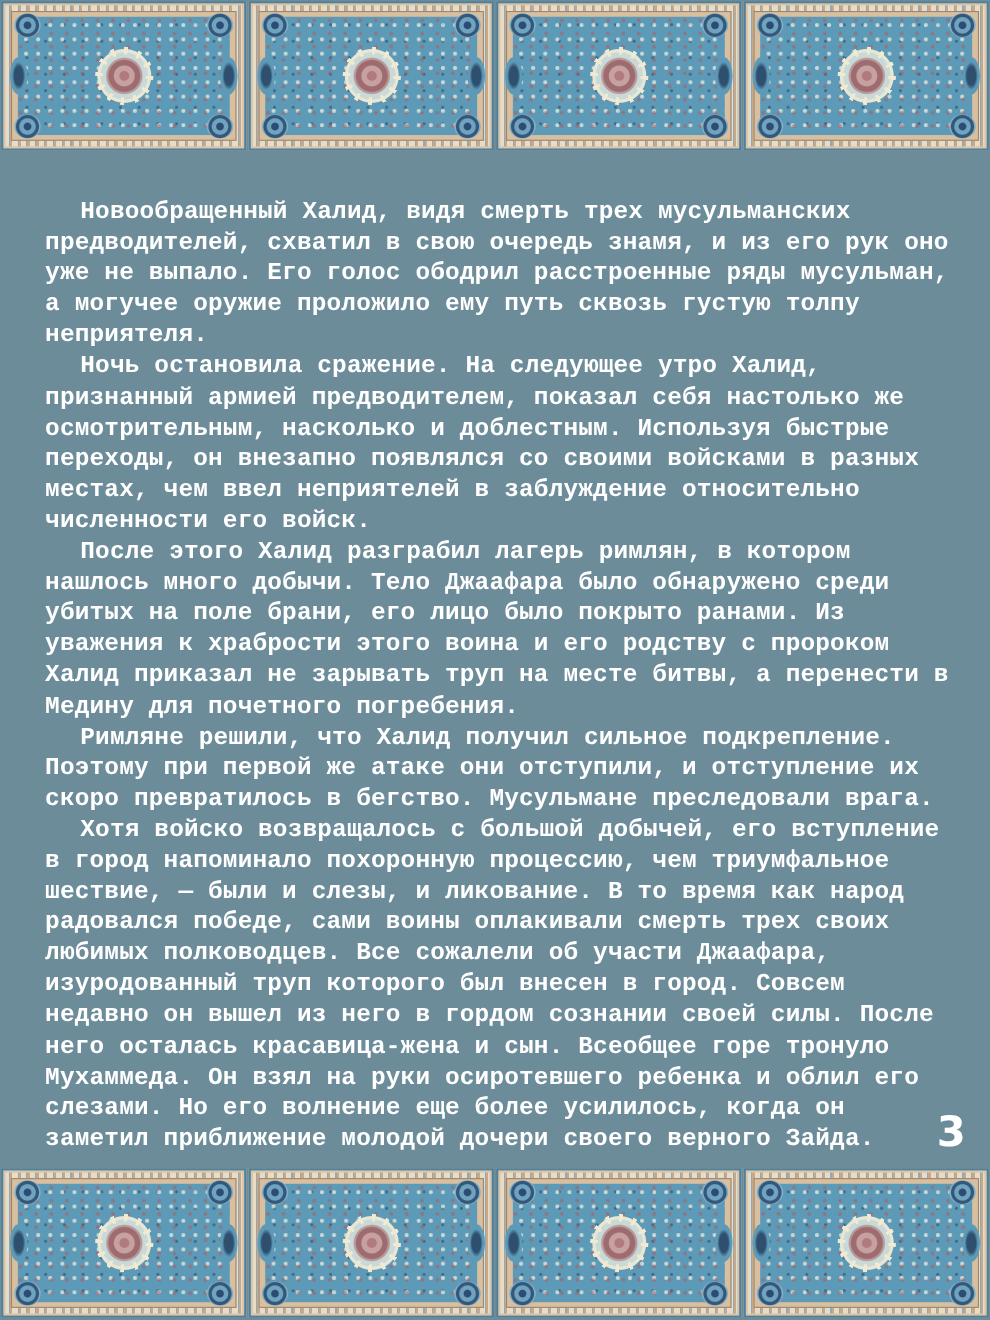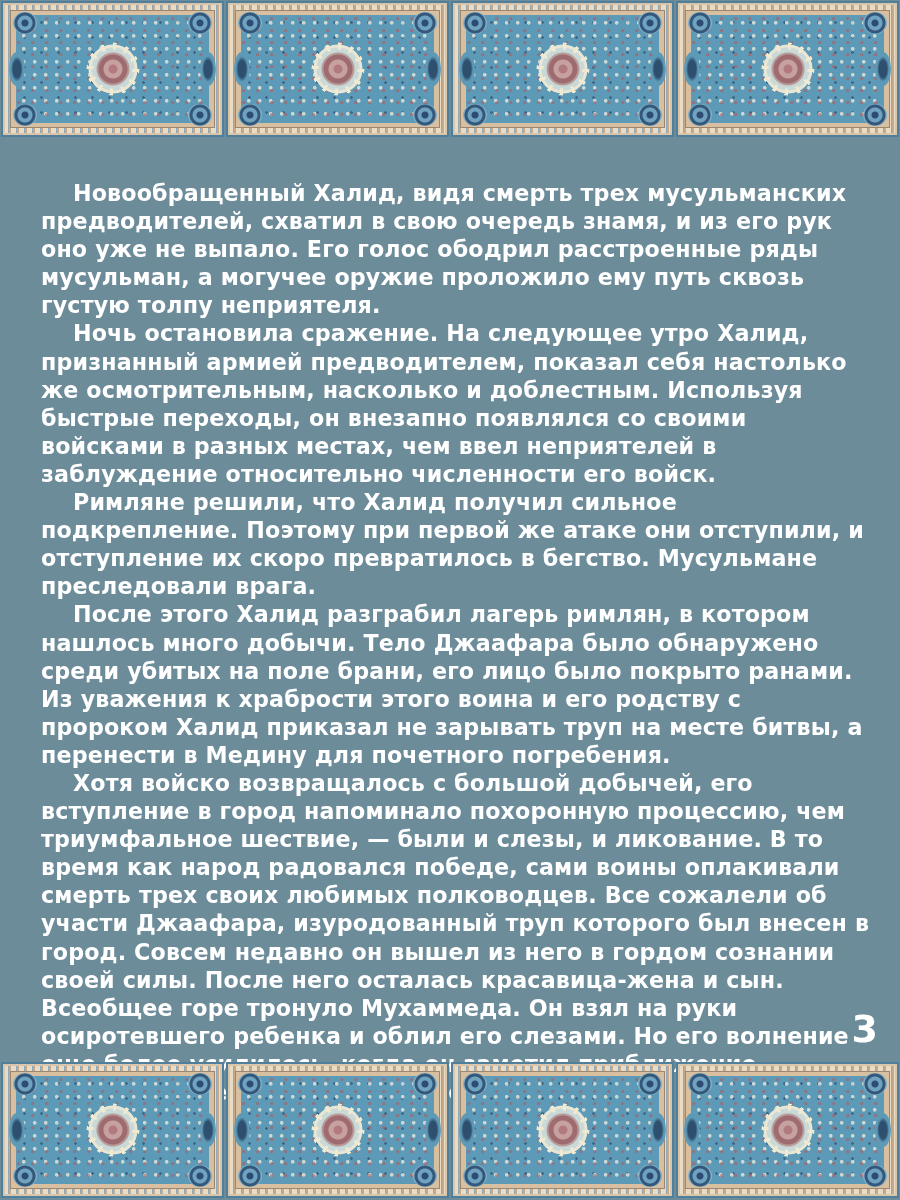--- a/index.html
+++ b/index.html
@@ -67,20 +67,21 @@
         repeating-conic-gradient(from 0deg, #f1ead2 0 8deg, transparent 8deg 30deg);
       -webkit-mask: radial-gradient(circle, transparent 0 19px, #000 20px 26px, transparent 27px);
               mask: radial-gradient(circle, transparent 0 19px, #000 20px 26px, transparent 27px);
     }
 
     .content {
       position: absolute; left: 41px; top: 179px; width: 830px;
       color: #ffffff;
       font-size: 22.2px; line-height: 28.1px; font-weight: bold;
       letter-spacing: 0.15px;
+      font-family: Liberation Mono, monospace;
     }
     .content p { margin: 0; text-indent: 32px; }
     .page-number {
       position: absolute; right: 22px; top: 1010px;
       color: #ffffff; font-size: 38px; font-weight: bold; line-height: 1;
     }
   </style>
 </head>
 <body>
 
@@ -131,22 +132,22 @@
       <div class="corner br"></div>
     <div class="side-lobe l"></div>
       <div class="side-lobe r"></div>
     <div class="medallion"></div>
   </div>
 </div>
 
 <div class="content">
   <p>Новообращенный Халид, видя смерть трех мусульманских предводителей, схватил в свою очередь знамя, и из его рук оно уже не выпало. Его голос ободрил расстроенные ряды мусульман, а могучее оружие проложило ему путь сквозь густую толпу неприятеля.</p>
   <p>Ночь остановила сражение. На следующее утро Халид, признанный армией предводителем, показал себя настолько же осмотрительным, насколько и доблестным. Используя быстрые переходы, он внезапно появлялся со своими войсками в разных местах, чем ввел неприятелей в заблуждение относительно численности его войск.</p>
+  <p>После этого Халид разграбил лагерь римлян, в котором нашлось много добычи. Тело Джаафара было обнаружено среди убитых на поле брани, его лицо было покрыто ранами. Из уважения к храбрости этого воина и его родству с пророком Халид приказал не зарывать труп на месте битвы, а перенести в Медину для почетного погребения.</p>
   <p>Римляне решили, что Халид получил сильное подкрепление. Поэтому при первой же атаке они отступили, и отступление их скоро превратилось в бегство. Мусульмане преследовали врага.</p>
-  <p>После этого Халид разграбил лагерь римлян, в котором нашлось много добычи. Тело Джаафара было обнаружено среди убитых на поле брани, его лицо было покрыто ранами. Из уважения к храбрости этого воина и его родству с пророком Халид приказал не зарывать труп на месте битвы, а перенести в Медину для почетного погребения.</p>
   <p>Хотя войско возвращалось с большой добычей, его вступление в город напоминало похоронную процессию, чем триумфальное шествие, — были и слезы, и ликование. В то время как народ радовался победе, сами воины оплакивали смерть трех своих любимых полководцев. Все сожалели об участи Джаафара, изуродованный труп которого был внесен в город. Совсем недавно он вышел из него в гордом сознании своей силы. После него осталась красавица-жена и сын. Всеобщее горе тронуло Мухаммеда. Он взял на руки осиротевшего ребенка и облил его слезами. Но его волнение еще более усилилось, когда он заметил приближение молодой дочери своего верного Зайда.</p>
 </div>
 
 <div class="page-number">3</div>
 
 <div class="rug-strip bottom">
   <div class="rug">
     <div class="band"></div>
       <div class="inner-border"></div>
       <div class="field"></div>

